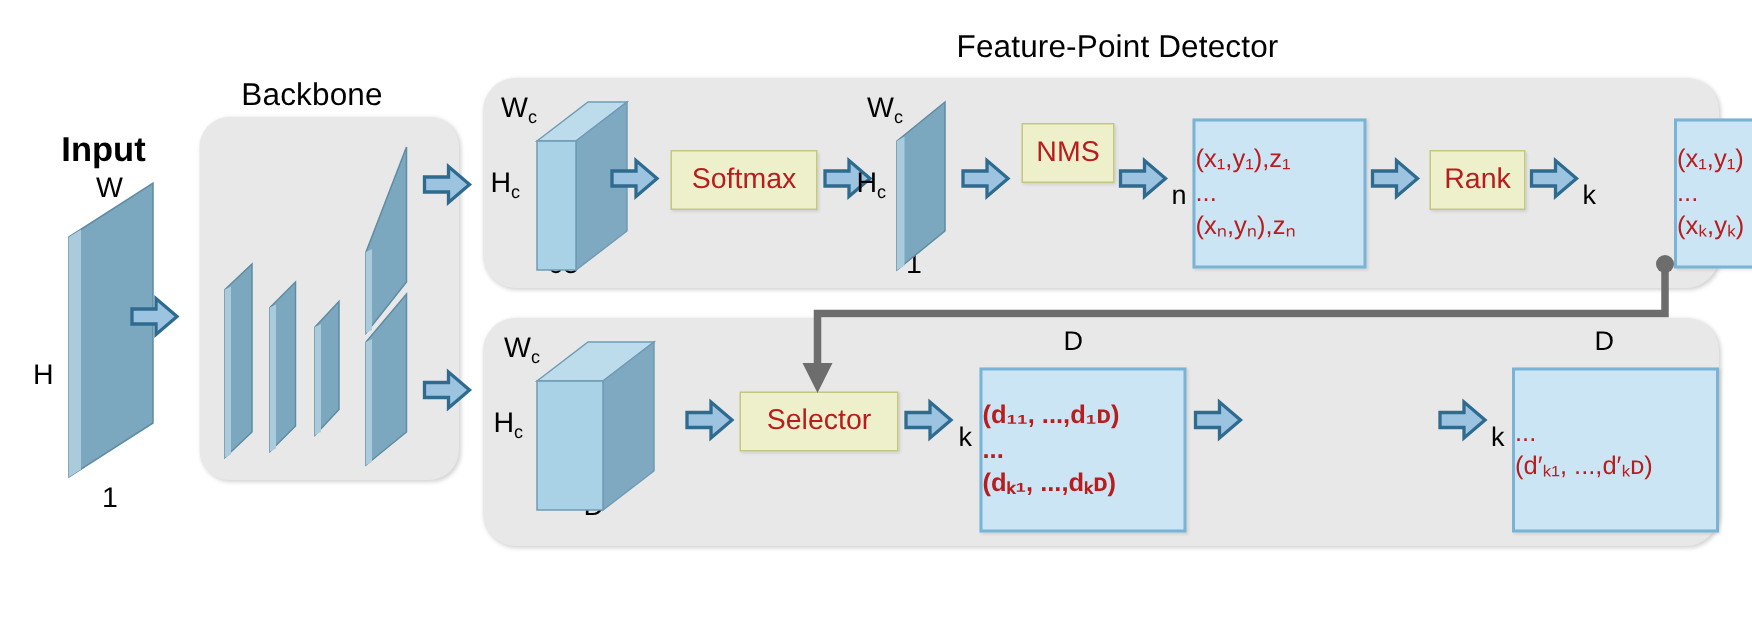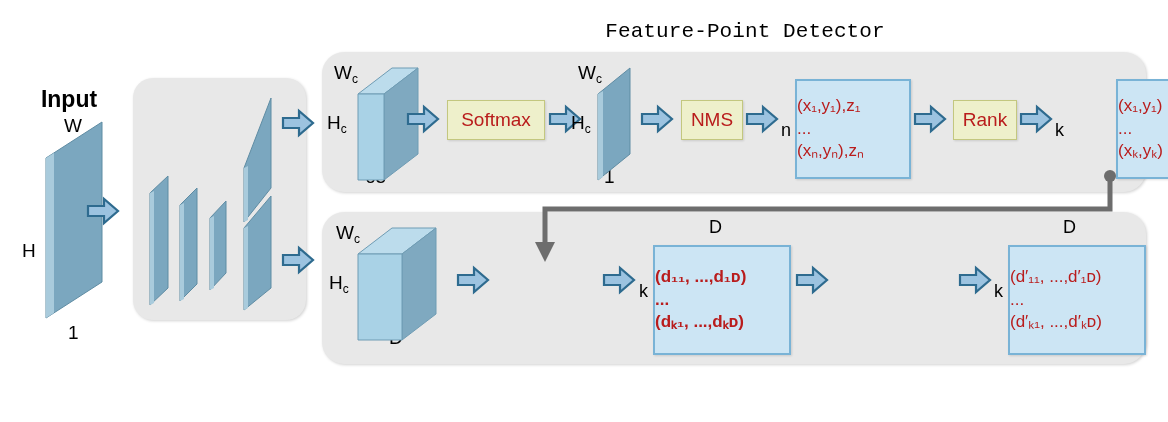--- a/index.html
+++ b/index.html
@@ -85,20 +85,21 @@
       <polygon points="2,38 10,33 10,193 2,198" fill="#a9cbdc" stroke="none"></polygon>
     </svg>
   </div>
 
   <div class="barrow" style="left:86px;top:196px;">
     <svg width="34" height="30" viewBox="0 0 34 30">
       <polygon points="2,10 18,10 18,3 32,15 18,27 18,20 2,20" fill="#9cc3e0" stroke="#2e6b8f" stroke-width="2.2" stroke-linejoin="miter"></polygon>
     </svg>
   </div>
 
+  <div class="section-title" style="left:128px;top:52px;width:160px;">Backbone</div>
 
   <div class="panel backbone" style="left:133px;top:78px;width:173px;height:242px;"></div>
 
   <div class="plane" style="left:140px;top:88px;">
     <svg width="160" height="226" viewBox="0 0 160 226">
 
       <polygon points="10,105 28,88 28,200 10,217" fill="#7ba7bf" stroke="#5f8ca3" stroke-width="1"></polygon>
       <polygon points="10,105 14,103 14,215 10,217" fill="#a9cbdc"></polygon>
 
       <polygon points="40,117 57,100 57,196 40,213" fill="#7ba7bf" stroke="#5f8ca3" stroke-width="1"></polygon>
@@ -119,21 +120,21 @@
     <svg width="34" height="30" viewBox="0 0 34 30">
       <polygon points="2,10 18,10 18,3 32,15 18,27 18,20 2,20" fill="#9cc3e0" stroke="#2e6b8f" stroke-width="2.2"></polygon>
     </svg>
   </div>
   <div class="barrow" style="left:281px;top:245px;">
     <svg width="34" height="30" viewBox="0 0 34 30">
       <polygon points="2,10 18,10 18,3 32,15 18,27 18,20 2,20" fill="#9cc3e0" stroke="#2e6b8f" stroke-width="2.2"></polygon>
     </svg>
   </div>
 
-  <div class="section-title" style="left:585px;top:20px;width:320px;font-family:Liberation Mono, monospace;">Feature-Point Detector</div>
+  <div class="section-title" style="left:585px;top:20px;width:320px;">Feature-Point Detector</div>
 
   <div class="panel" style="left:322px;top:52px;width:824px;height:140px;"></div>
 
   <div class="lbl" style="left:334px;top:62px;"><span>W</span><sub>c</sub></div>
   <div class="lbl" style="left:327px;top:112px;"><span>H</span><sub>c</sub></div>
   <div class="lbl" style="left:365px;top:166px;">65</div>
 
   <div class="cuboid" style="left:356px;top:66px;">
     <svg width="64" height="116" viewBox="0 0 64 116">
       <polygon points="2,28 36,2 62,2 28,28" fill="#bcdcec" stroke="#6f9cb4" stroke-width="1"></polygon>
@@ -166,21 +167,21 @@
       <polygon points="2,28 7,25 7,111 2,114" fill="#a9cbdc"></polygon>
     </svg>
   </div>
 
   <div class="barrow" style="left:640px;top:104px;">
     <svg width="34" height="30" viewBox="0 0 34 30">
       <polygon points="2,10 18,10 18,3 32,15 18,27 18,20 2,20" fill="#9cc3e0" stroke="#2e6b8f" stroke-width="2.2"></polygon>
     </svg>
   </div>
 
-  <div class="pbox" style="left:681px;top:100px;width:60px;height:38px;">NMS</div>
+  <div class="pbox" style="left:681px;top:82px;width:60px;height:38px;">NMS</div>
 
   <div class="barrow" style="left:745px;top:104px;">
     <svg width="34" height="30" viewBox="0 0 34 30">
       <polygon points="2,10 18,10 18,3 32,15 18,27 18,20 2,20" fill="#9cc3e0" stroke="#2e6b8f" stroke-width="2.2"></polygon>
     </svg>
   </div>
 
   <div class="lbl small" style="left:781px;top:120px;">n</div>
 
   <div class="dbox" style="left:795px;top:79px;width:112px;height:96px;">
@@ -225,20 +226,21 @@
       <polygon points="2,28 46,28 46,114 2,114" fill="#a9d2e6" stroke="#6f9cb4" stroke-width="1"></polygon>
     </svg>
   </div>
 
   <div class="barrow" style="left:456px;top:265px;">
     <svg width="34" height="30" viewBox="0 0 34 30">
       <polygon points="2,10 18,10 18,3 32,15 18,27 18,20 2,20" fill="#9cc3e0" stroke="#2e6b8f" stroke-width="2.2"></polygon>
     </svg>
   </div>
 
+  <div class="pbox" style="left:493px;top:261px;width:104px;height:38px;">Selector</div>
 
   <div class="barrow" style="left:602px;top:265px;">
     <svg width="34" height="30" viewBox="0 0 34 30">
       <polygon points="2,10 18,10 18,3 32,15 18,27 18,20 2,20" fill="#9cc3e0" stroke="#2e6b8f" stroke-width="2.2"></polygon>
     </svg>
   </div>
 
   <div class="lbl small" style="left:639px;top:281px;">k</div>
 
   <div class="lbl small" style="left:709px;top:217px;">D</div>
@@ -260,21 +262,20 @@
     <svg width="34" height="30" viewBox="0 0 34 30">
       <polygon points="2,10 18,10 18,3 32,15 18,27 18,20 2,20" fill="#9cc3e0" stroke="#2e6b8f" stroke-width="2.2"></polygon>
     </svg>
   </div>
 
   <div class="lbl small" style="left:994px;top:281px;">k</div>
 
   <div class="lbl small" style="left:1063px;top:217px;">D</div>
 
   <div class="dbox" style="left:1008px;top:245px;width:134px;height:106px;">
-    <div class="row">(d′₁₁, ...,d′₁ᴅ)</div>
     <div class="row">...</div>
     <div class="row">(d′ₖ₁, ...,d′ₖᴅ)</div>
   </div>
 
   <svg class="connector" viewBox="0 0 1168 422">
     <polyline points="1110,176 1110,209 545,209 545,250" fill="none" stroke="#6d6d6d" stroke-width="5" stroke-linejoin="miter"></polyline>
     <circle cx="1110" cy="176" r="6" fill="#6d6d6d"></circle>
     <polygon points="545,262 535,242 555,242" fill="#6d6d6d"></polygon>
   </svg>
 

